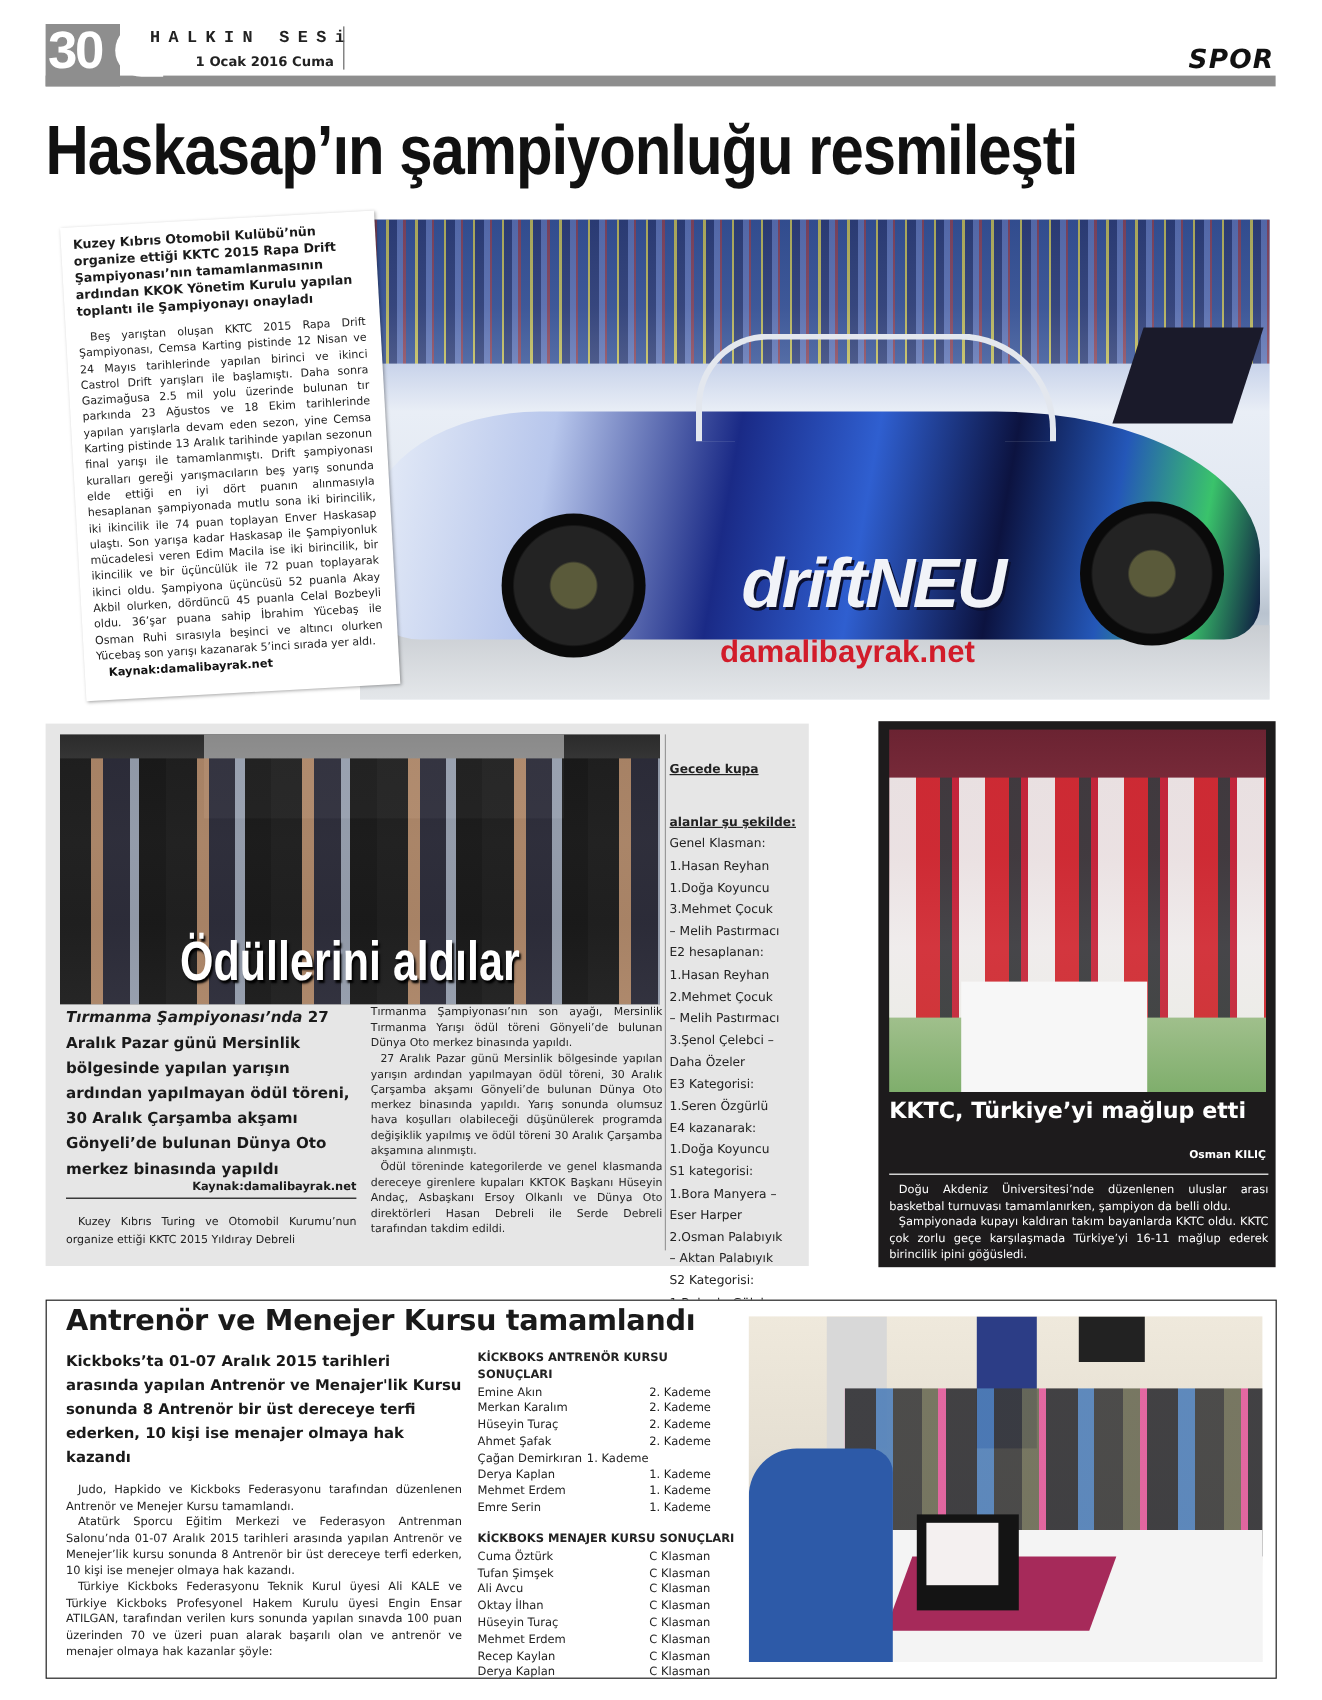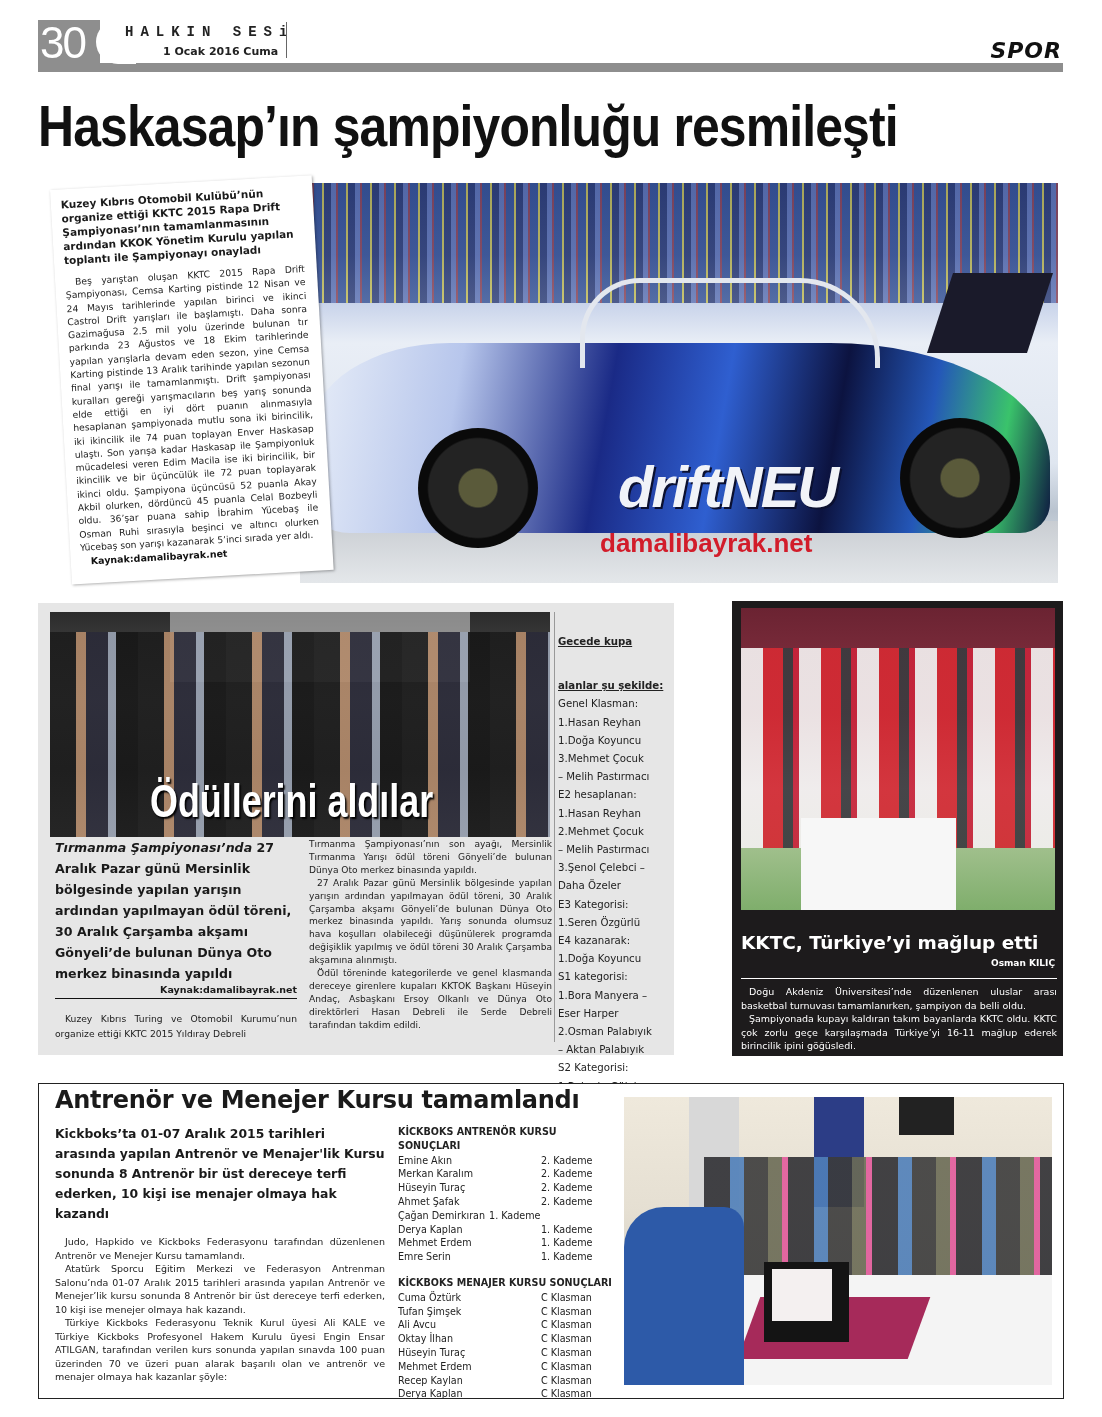--- a/index.html
+++ b/index.html
@@ -2,21 +2,21 @@
 <html><head>
 <meta charset="utf-8">
 <style>
   * { box-sizing: border-box; margin: 0; padding: 0; }
   html, body { width: 1102px; height: 1417px; background: #ffffff; overflow: hidden; }
   body { position: relative; font-family: "DejaVu Sans", sans-serif; color: #1a1a1a; }
 
   
   .mast-bar { position: absolute; left: 38px; top: 63px; width: 1025px; height: 9px; background: #8e8e8e; }
   .page-num-box { position: absolute; left: 38px; top: 20px; width: 62px; height: 52px; background: #8e8e8e; }
-  .page-num { position: absolute; left: 40px; top: 18px; font-family: "Liberation Sans", sans-serif; font-weight: normal; font-size: 44px; color: #fff; letter-spacing: -2px; line-height: 50px; }
+  .page-num { position: absolute; left: 40px; top: 18px; font-family: "Liberation Sans", sans-serif; font-weight: bold; font-size: 44px; color: #fff; letter-spacing: -2px; line-height: 50px; }
   .page-curve { position: absolute; left: 96px; top: 20px; width: 40px; height: 44px; background: #fff; border-radius: 22px 0 0 22px; }
   .paper-name { position: absolute; left: 125px; top: 24px; font-family: Liberation Mono, monospace; font-weight: bold; font-size: 14px; letter-spacing: 7px; color: #222; }
   .paper-date { position: absolute; left: 163px; top: 45px; font-family: "DejaVu Sans", sans-serif; font-weight: bold; font-size: 11px; color: #222; }
   .mast-sep { position: absolute; left: 286px; top: 22px; width: 1px; height: 36px; background: #666; }
   .section { position: absolute; right: 40px; top: 38px; font-family: "DejaVu Sans", sans-serif; font-weight: bold; font-style: italic; font-size: 22px; color: #111; letter-spacing: 1px; }
 
   
   .headline { position: absolute; left: 38px; top: 88px; width: 1030px; font-family: "Liberation Sans", sans-serif; font-weight: bold; font-size: 58px; line-height: 76px; color: #111; transform: scaleX(0.86); transform-origin: left top; letter-spacing: -1px; white-space: nowrap; }
 
   
@@ -61,21 +61,21 @@
   .winners { position: absolute; left: 558px; top: 607px; width: 112px; font-size: 10.2px; line-height: 18.2px; color: #222; }
   .winners .wh { font-weight: bold; text-decoration: underline; margin-top: 26px; }
 
   
   .bb-box { position: absolute; left: 732px; top: 601px; width: 331px; height: 455px; background: #1d1b1c; }
   .bb-photo { position: absolute; left: 741px; top: 608px; width: 314px; height: 302px; overflow: hidden;
     background: linear-gradient(180deg, #6b2332 0%, #8a3443 35%, #c8bfc0 60%, #9fbf8b 80%, #7fae6c 100%); }
   .bb-photo .players { position: absolute; left: 0; top: 40px; width: 100%; height: 200px;
     background: repeating-linear-gradient(90deg, #f3f0f0 0 22px, #d42a33 22px 42px, #3b3b3f 42px 52px, #c9243b 52px 58px); opacity: .92; }
   .bb-photo .bags { position: absolute; left: 60px; top: 210px; width: 155px; height: 92px; background: #f7f7f7; }
-  .bb-title { position: absolute; left: 741px; top: 916px; width: 318px; font-family: "DejaVu Sans", sans-serif; font-weight: bold; font-size: 18.5px; color: #fff; white-space: nowrap; margin-top: 16px; }
+  .bb-title { position: absolute; left: 741px; top: 916px; width: 318px; font-family: "DejaVu Sans", sans-serif; font-weight: bold; font-size: 18.5px; color: #fff; white-space: nowrap; }
   .bb-author { position: absolute; right: 47px; top: 958px; font-family: "DejaVu Sans", sans-serif; font-weight: bold; font-size: 9px; color: #fff; }
   .bb-rule { position: absolute; left: 741px; top: 978px; width: 316px; height: 1px; background: #fff; }
   .bb-body { position: absolute; left: 741px; top: 985px; width: 316px; font-size: 9.5px; line-height: 13.5px; color: #fff; text-align: justify; }
   .bb-body p { text-indent: 8px; }
 
   
   .course-box { position: absolute; left: 38px; top: 1083px; width: 1026px; height: 316px; border: 1.5px solid #222; background: #fff; }
   .course-title { position: absolute; left: 55px; top: 1086px; font-family: "DejaVu Sans", sans-serif; font-weight: bold; font-size: 24px; color: #1a1a1a; white-space: nowrap; letter-spacing: -0.3px; }
   .course-lead { position: absolute; left: 55px; top: 1124px; width: 330px; font-family: "DejaVu Sans", sans-serif; font-weight: bold; font-size: 12.4px; line-height: 20px; color: #1a1a1a; }
   .course-body { position: absolute; left: 55px; top: 1235px; width: 330px; font-size: 9.5px; line-height: 13.5px; color: #222; text-align: justify; }

